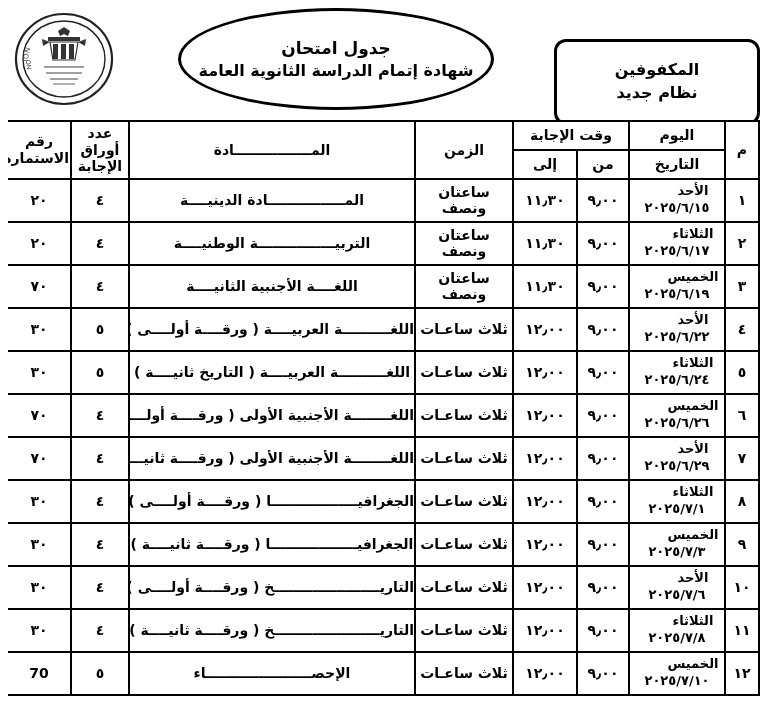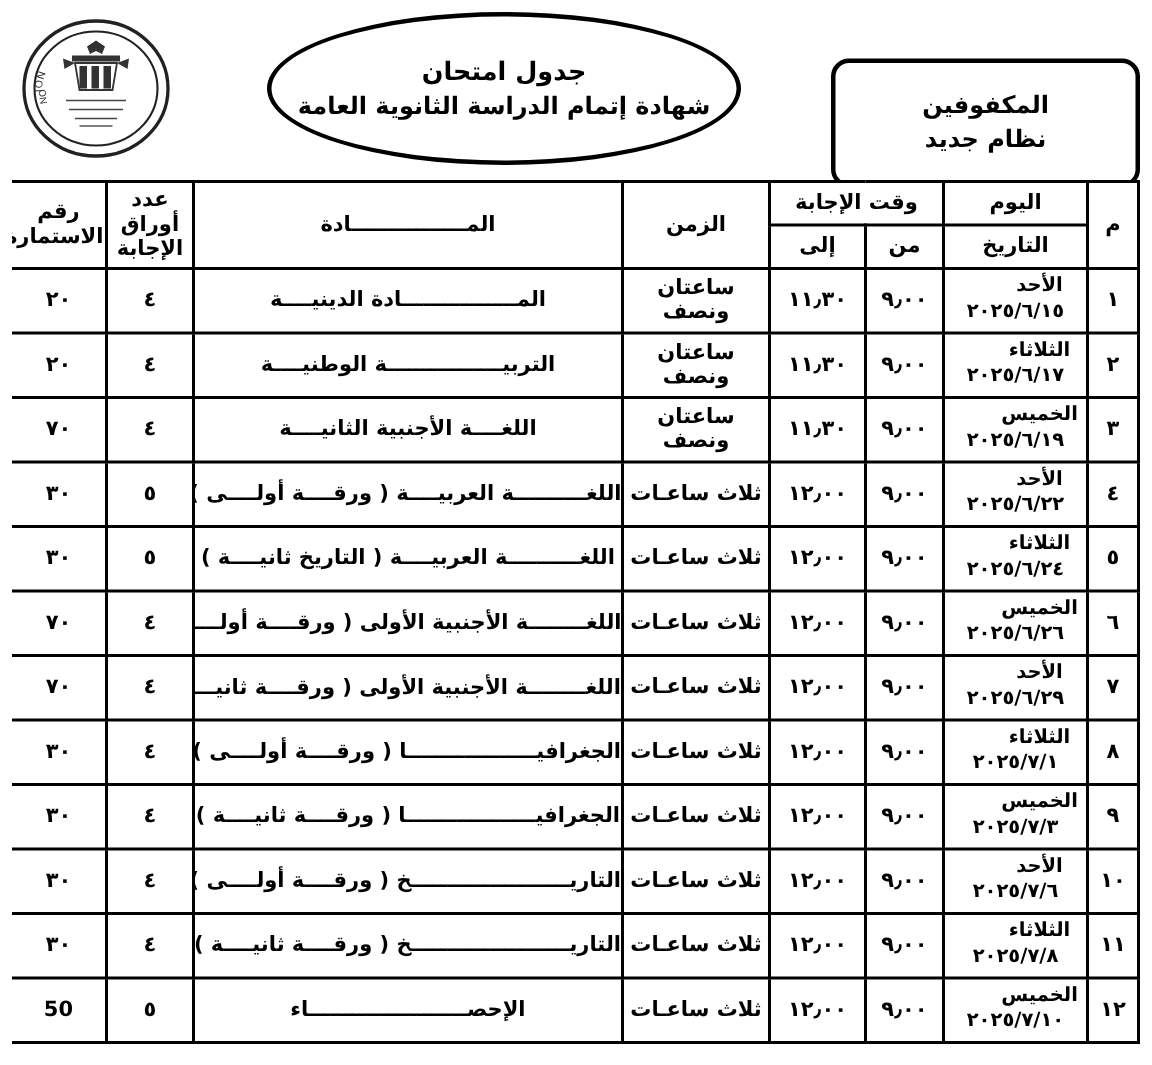--- a/index.html
+++ b/index.html
@@ -402,19 +402,19 @@
             <td class="cell-num">١٢</td>
             <td class="cell-day">
               <span class="dy">الخميس</span>
               <span class="dt">٢٠٢٥/٧/١٠</span>
             </td>
             <td class="cell-time">٩٫٠٠</td>
             <td class="cell-time">١٢٫٠٠</td>
             <td class="cell-dur">ثلاث ساعـات</td>
             <td class="cell-subj">الإحصــــــــــــــــــــــاء</td>
             <td class="cell-sheets">٥</td>
-            <td class="cell-form">50</td>
+            <td class="cell-form">70</td>
           </tr>
         </tbody>
     </table>
   </div>
 
 </div>
 
 </body></html>

